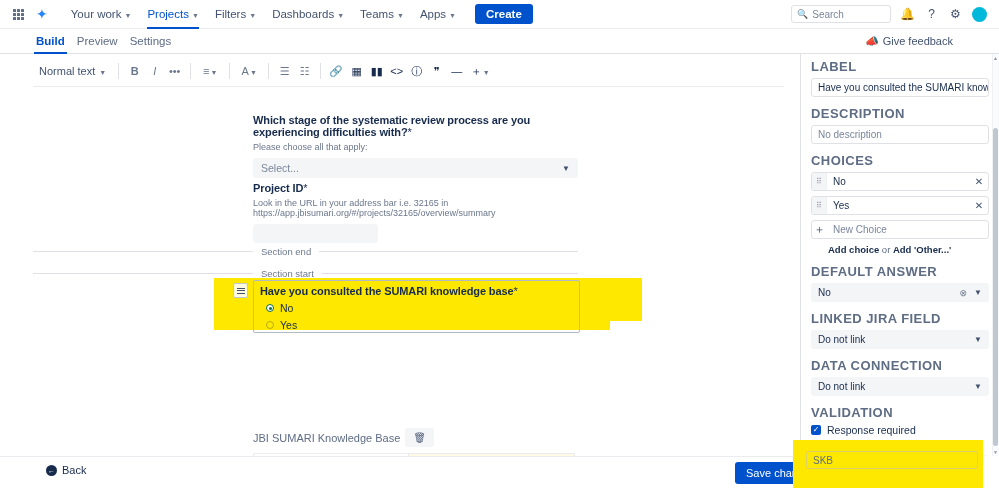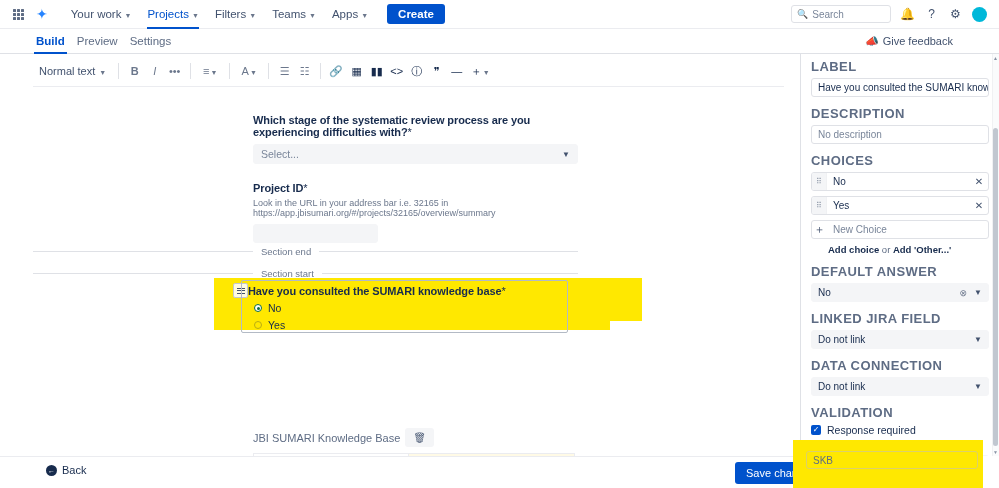--- a/index.html
+++ b/index.html
@@ -138,21 +138,21 @@
     background: #ffe800;
   }
   #drag-handle {
     position: absolute; left: 200px; top: 195px; width: 15px; height: 15px;
     border: 1px solid #c1c7d0; border-radius: 2px; background: #fffbe0;
     display: flex; align-items: center; justify-content: center; cursor: grab;
   }
   #drag-handle .bars { display: flex; flex-direction: column; gap: 1.5px; }
   #drag-handle .bars i { width: 8px; height: 1px; background: #42526e; display: block; }
   #hl-question {
-    position: absolute; left: 208px; top: 192px; width: 327px; height: 53px;
+    position: absolute; left: 220px; top: 192px; width: 327px; height: 53px;
     border: 1px solid #b3bac5; border-radius: 2px; background: transparent;
     padding: 4px 6px;
   }
   .radio-row { display: flex; align-items: center; gap: 6px; margin-top: 5px; padding-left: 6px; }
   .radio {
     width: 8px; height: 8px; border-radius: 50%; border: 1px solid #b9ad13; background: #ffe800;
     flex: none; position: relative;
   }
   .radio.checked { border-color: #0b6b45; background: #fff; }
   .radio.checked:after {
@@ -303,20 +303,24 @@
     <div class="navitem">
       <span>Your work</span>
       <span class="caret">▼</span>
     </div>
     <div class="navitem active">
       <span>Projects</span>
       <span class="caret">▼</span>
     </div>
     <div class="navitem">
       <span>Filters</span>
+      <span class="caret">▼</span>
+    </div>
+    <div class="navitem">
+      <span>Dashboards</span>
       <span class="caret">▼</span>
     </div>
     <div class="navitem">
       <span>Teams</span>
       <span class="caret">▼</span>
     </div>
     <div class="navitem">
       <span>Apps</span>
       <span class="caret">▼</span>
     </div>
@@ -374,20 +378,21 @@
   <div class="tb-btn dark">—</div>
   <div class="tb-btn wide dark">＋<span class="caret">▼</span></div>
 </div>
 
 <div id="canvas">
 
   <div class="field-block" style="left:220px; top:26px; width:325px;">
     <div class="fld-label">
       <span>Which stage of the systematic review process are you experiencing difficulties with?</span><span class="req">*</span>
     </div>
+    <div class="fld-help">Please choose all that apply:</div>
     <div class="fld-select">
       <span>Select...</span>
       <span class="ch">▼</span>
     </div>
   </div>
 
   <div class="field-block" style="left:220px; top:94px; width:325px;">
     <div class="fld-label">
       <span>Project ID</span><span class="req">*</span>
     </div>

